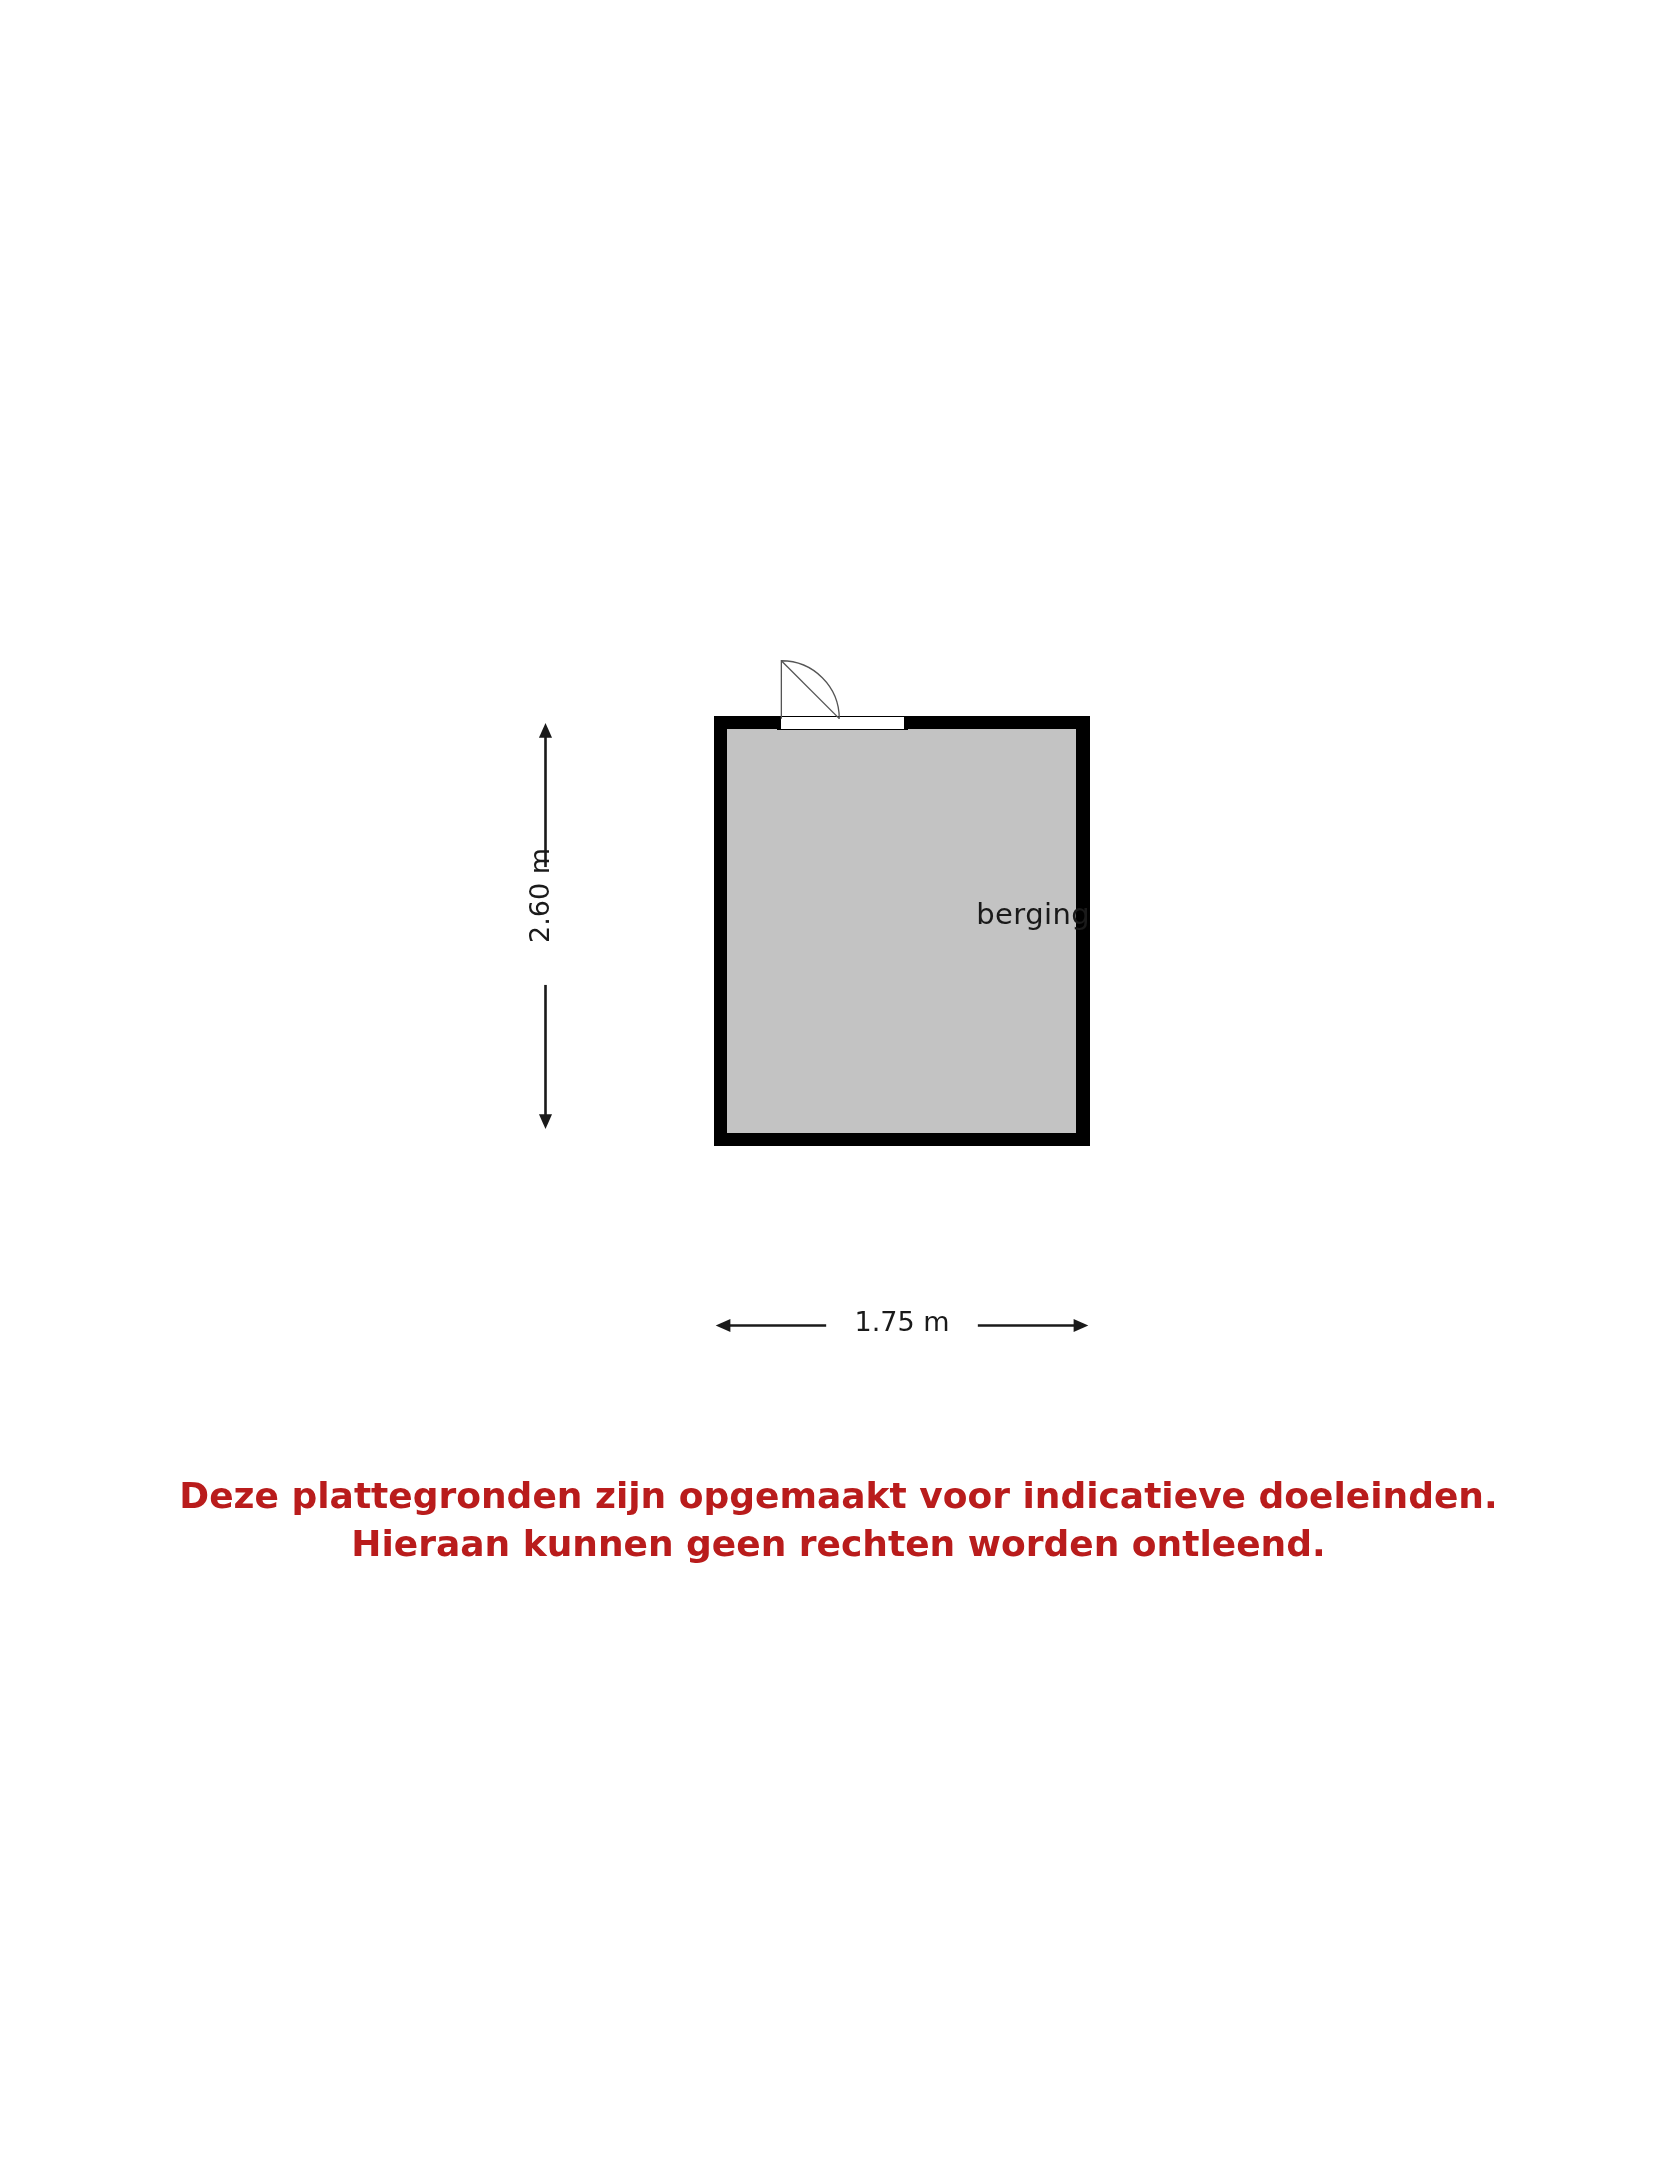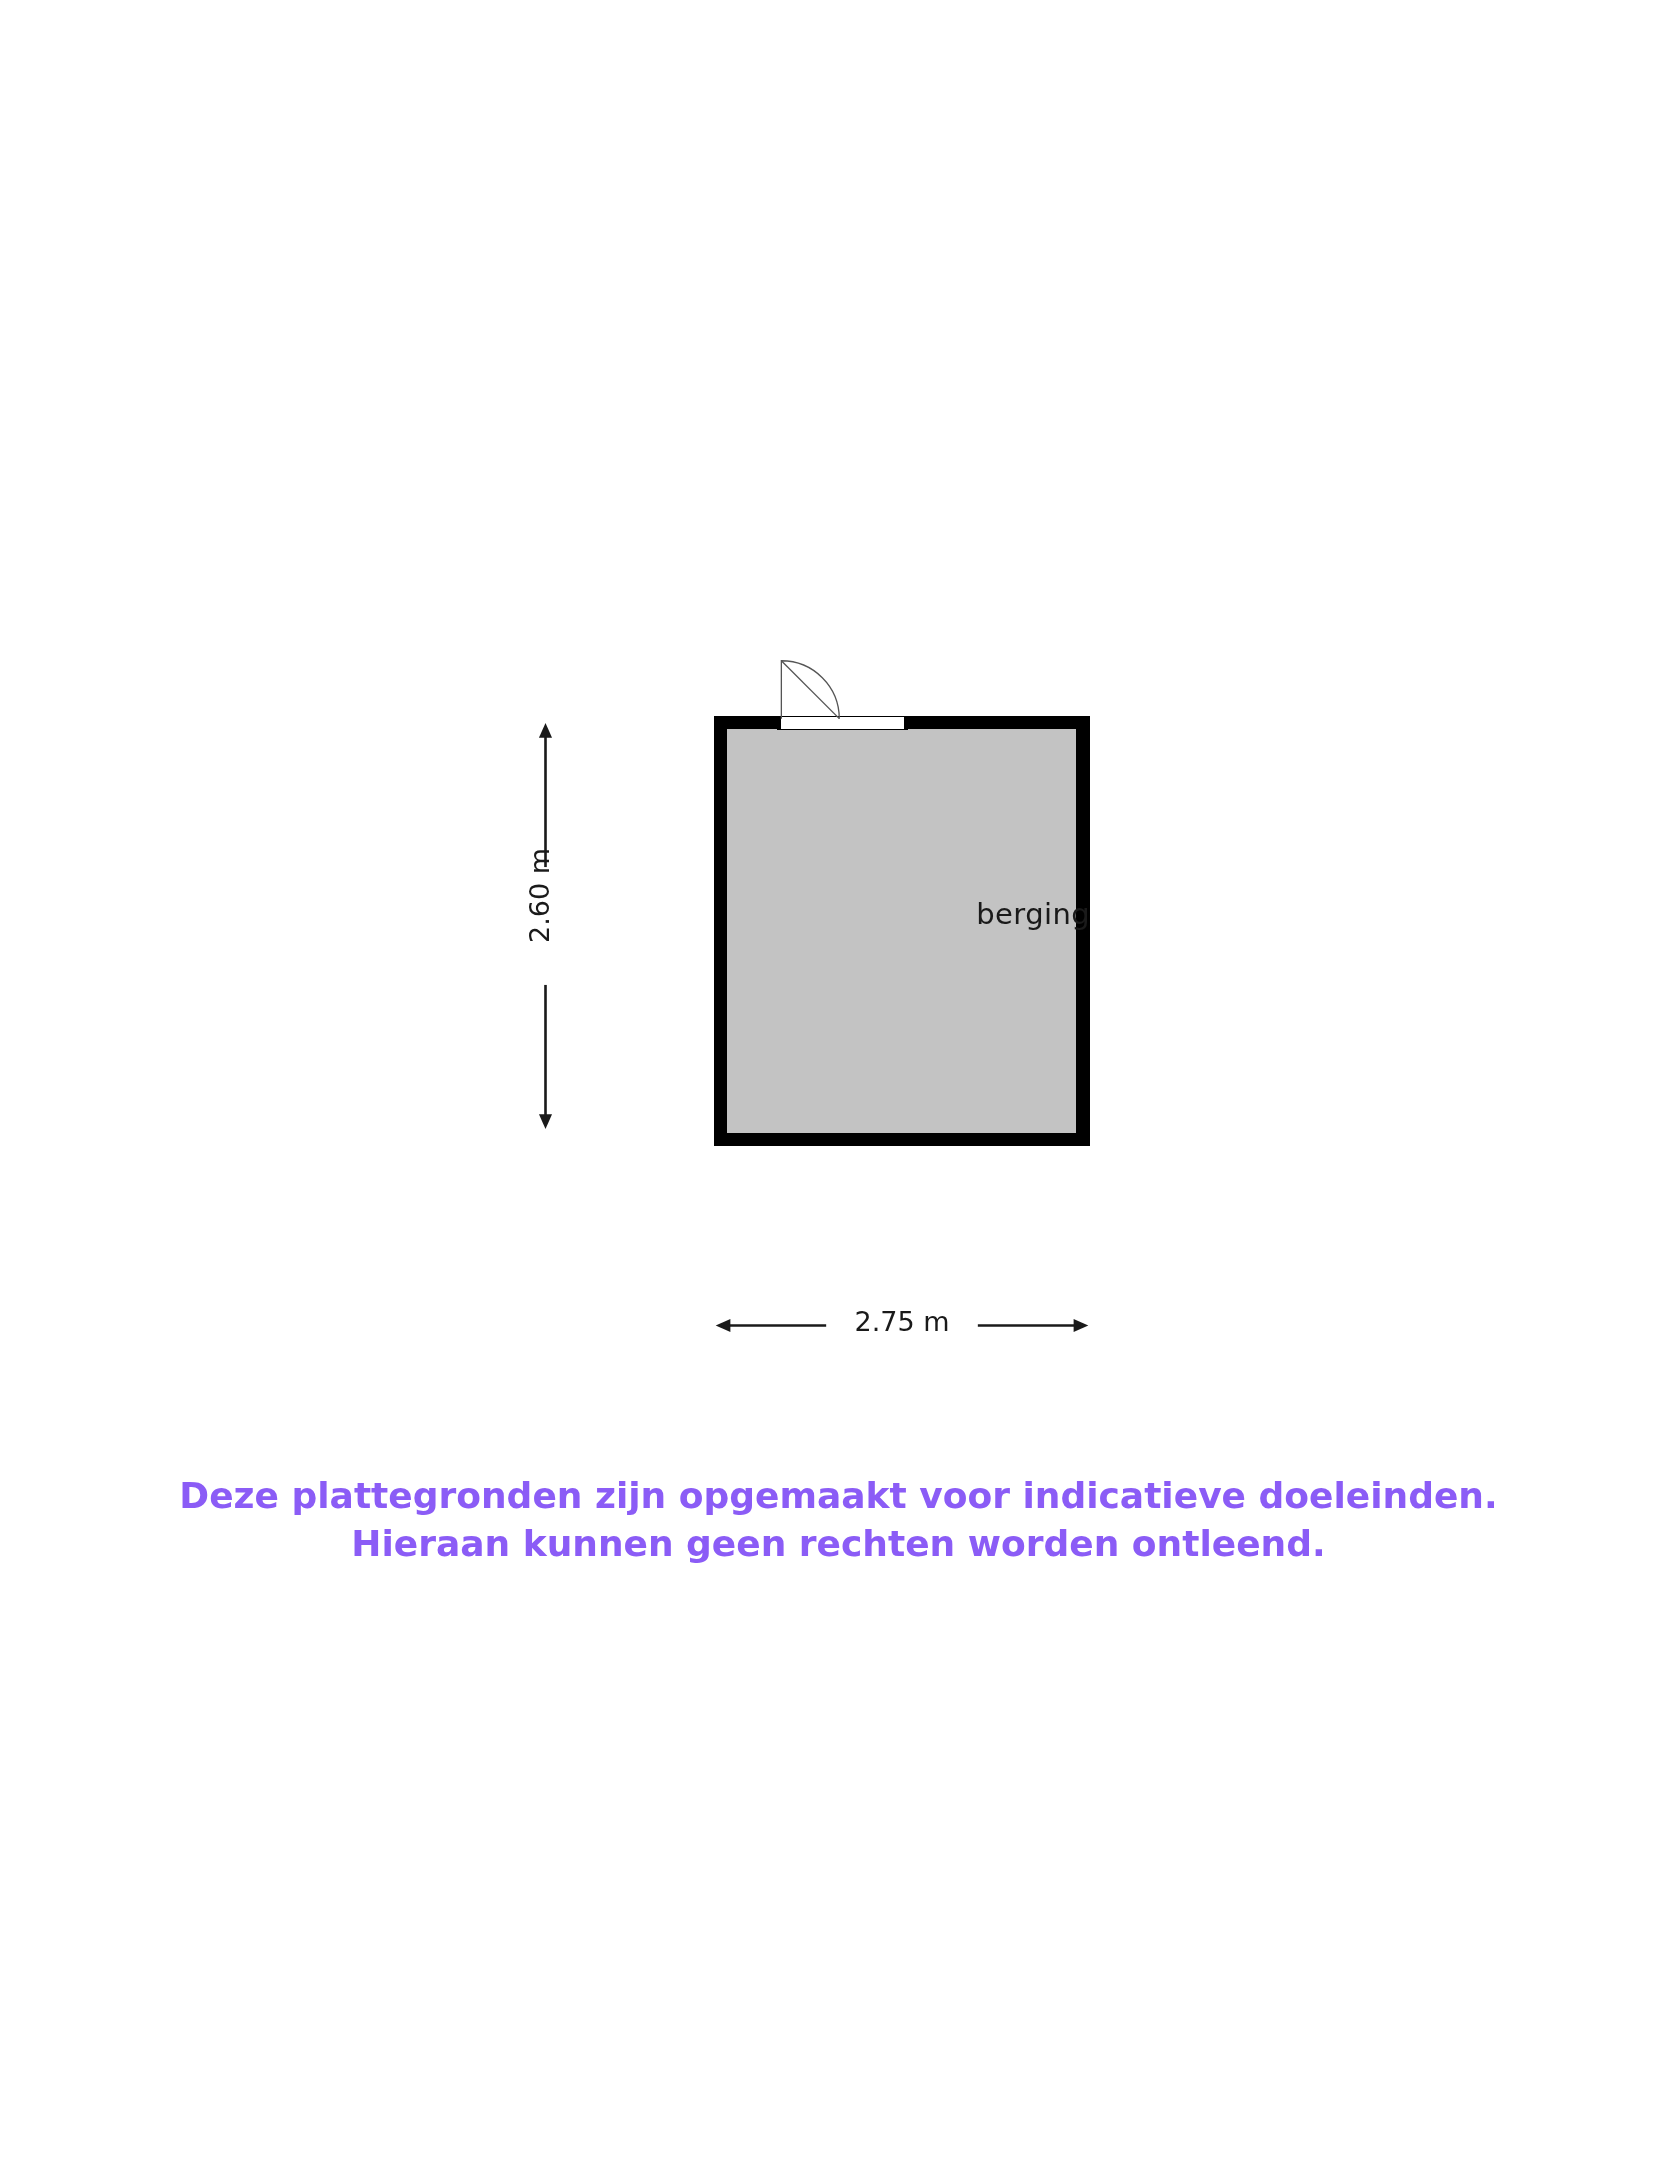--- a/index.html
+++ b/index.html
@@ -134,21 +134,21 @@
   
   .disclaimer {
     position: absolute;
     left: 0;
     top: 1472px;
     width: 1677px;
     text-align: center;
     font-size: 36px;
     font-weight: bold;
     line-height: 1.32;
-    color: #8b5cf6;
+    color: #b91c1c;
   }
   .disclaimer .line2 { display: block; text-align: center; }
 </style>
 </head>
 <body>
 
 <div id="floorplan-stage">
 
   <div class="dim-vertical">
     <svg width="57" height="406" viewBox="0 0 130 930">
@@ -176,21 +176,21 @@
 
   <div class="room-label">berging</div>
 
   <div class="dim-horizontal">
     <svg width="376" height="39" viewBox="0 0 860 90" style="position:absolute;left:0;top:0;">
       <line x1="10" y1="45" x2="850" y2="45" stroke="#1a1a1a" stroke-width="6"></line>
       <polygon points="0,45 34,30 34,60" fill="#1a1a1a"></polygon>
       <polygon points="860,45 826,30 826,60" fill="#1a1a1a"></polygon>
       <rect x="255" y="8" width="350" height="74" fill="#ffffff"></rect>
     </svg>
-    <div class="label">2.75 m</div>
+    <div class="label">1.75 m</div>
   </div>
 
   <div class="disclaimer">
     <span>Deze plattegronden zijn opgemaakt voor indicatieve doeleinden.</span>
     <span class="line2">Hieraan kunnen geen rechten worden ontleend.</span>
   </div>
 
 </div>
 
 

